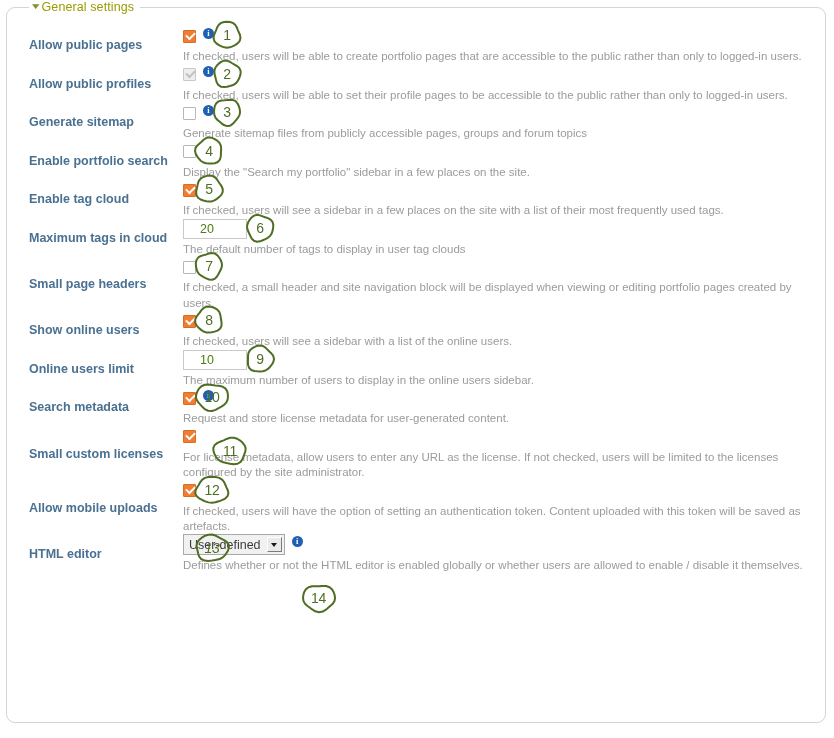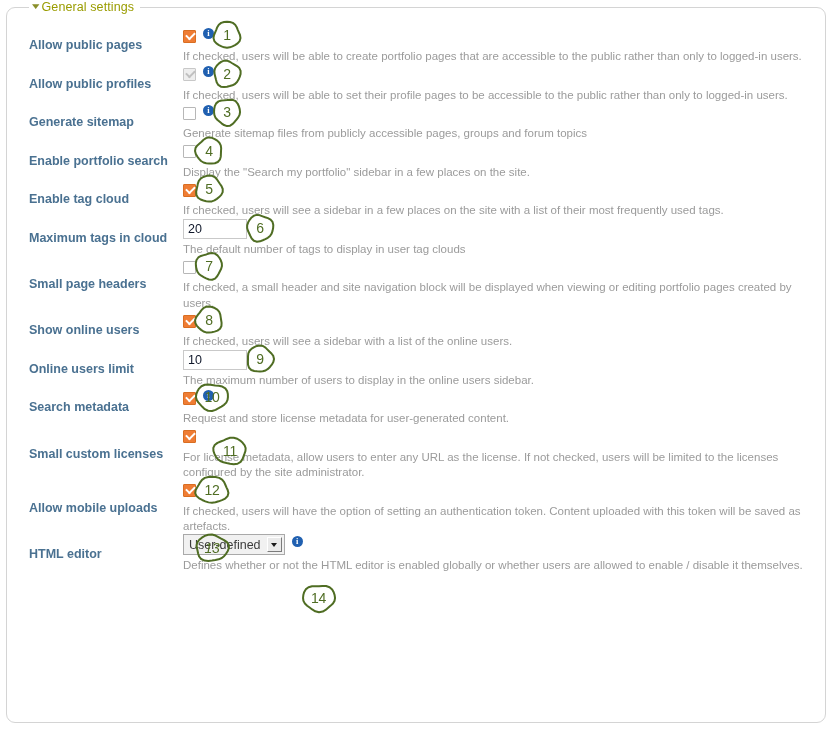--- a/index.html
+++ b/index.html
@@ -173,22 +173,22 @@
 
   
   .txt {
     width: 64px;
     height: 20px;
     box-sizing: border-box;
     border: 1px solid #c9c9c9;
     background: #ffffff;
     font-family: "Liberation Sans", sans-serif;
     font-size: 12.5px;
-    color: #0f172a;
-    padding: 0 4px;
+    color: #4d7c0f;
+    padding: 0 16px;
     border-radius: 0;
     outline: none;
   }
 
   
   .sel-wrap {
     display: inline-flex;
     align-items: center;
     height: 21px;
     box-sizing: border-box;

